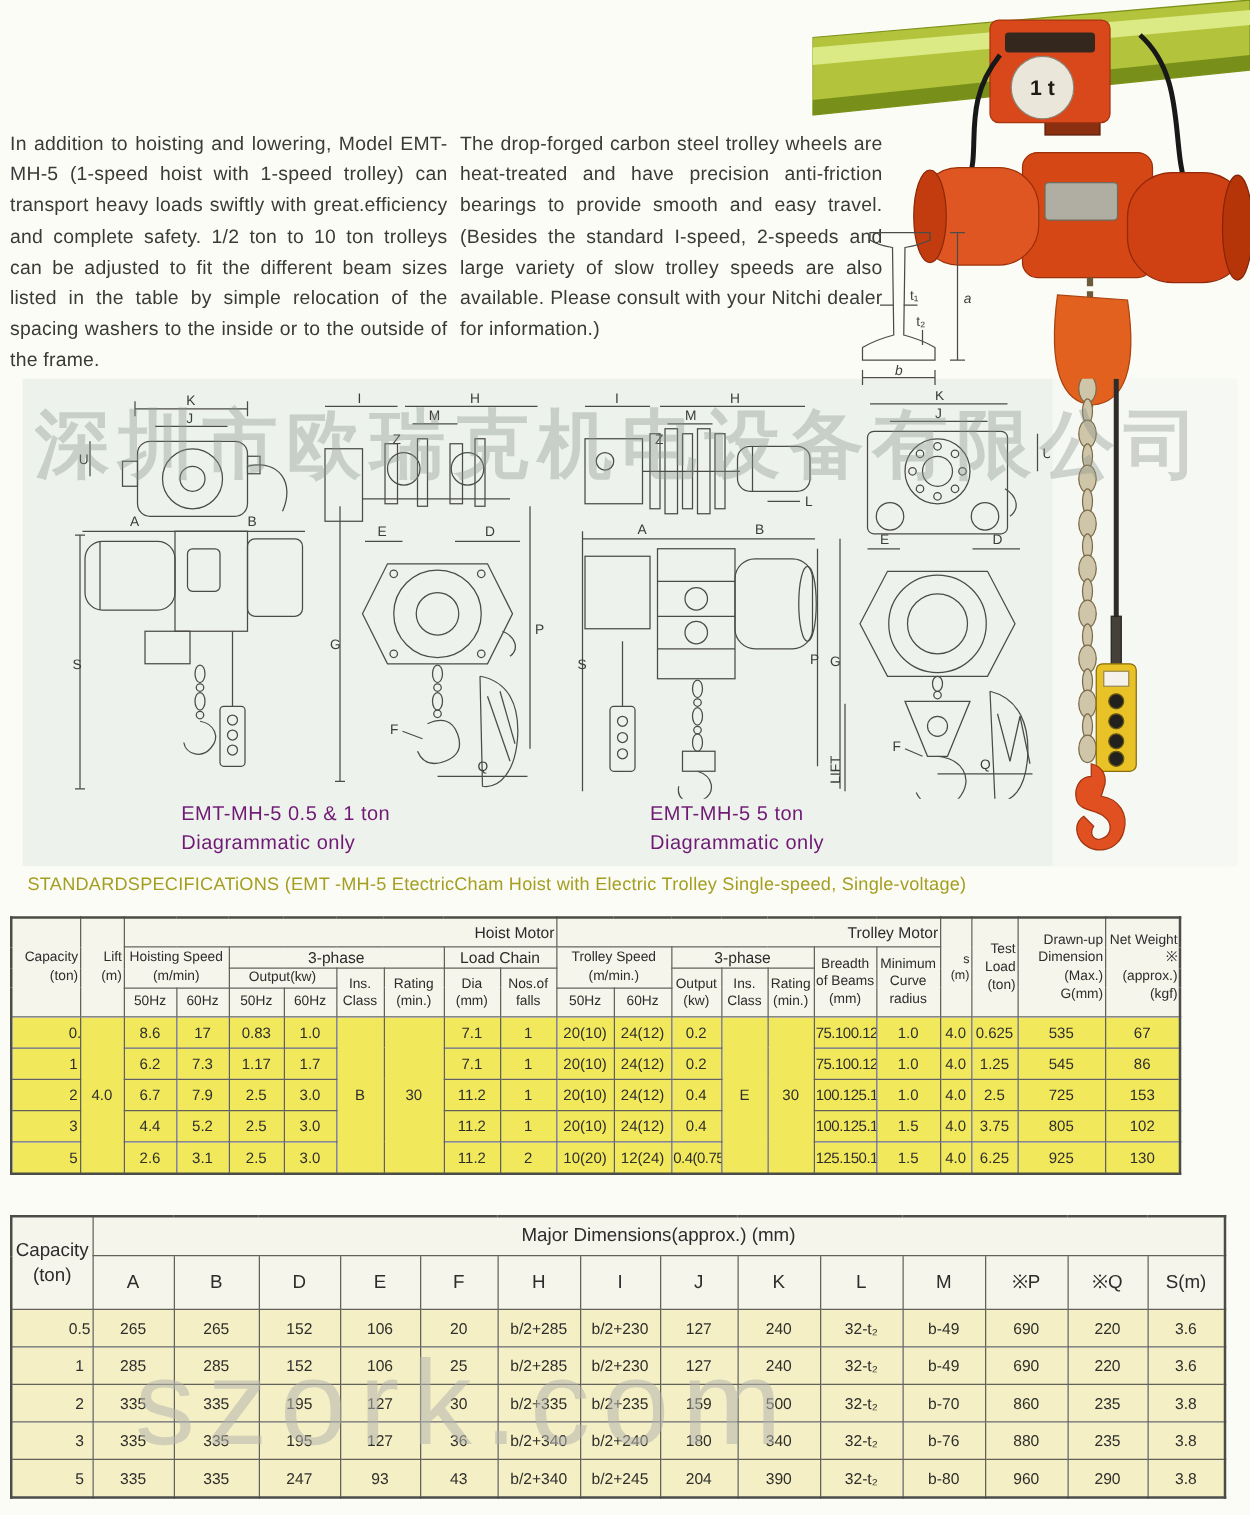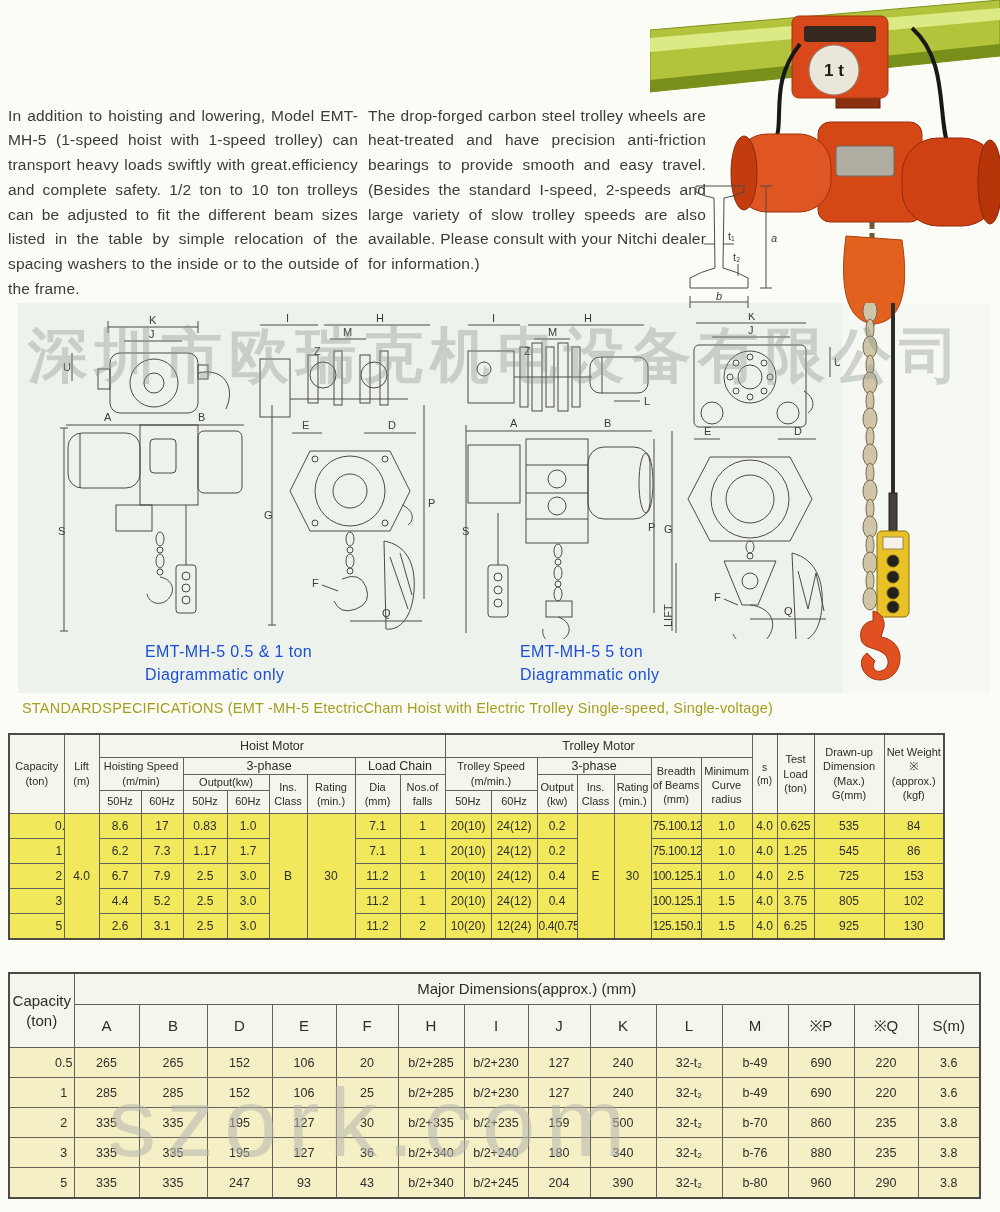--- a/index.html
+++ b/index.html
@@ -21,21 +21,21 @@
   .wm-cn {
     position:absolute; left:28px; top:316px; width:960px; height:72px;
     font-size:60px; font-weight:bold; letter-spacing:7px; white-space:nowrap;
     color:rgba(140,150,142,.38); overflow:hidden; z-index:6; pointer-events:none;
   }
   .wm-en {
     position:absolute; left:108px; top:1068px; font-size:96px; letter-spacing:10px;
     color:rgba(180,180,174,.55); z-index:8; pointer-events:none; white-space:nowrap;
   }
 
-  .caption { position:absolute; font-size:16px; color:#1d4ed8; letter-spacing:.4px; z-index:7; }
+  .caption { position:absolute; font-size:16px; color:#701a75; letter-spacing:.4px; z-index:7; }
 
   .section-heading {
     position:absolute; left:22px; top:700px; width:990px;
     font-size:14.5px; color:#a49e20; letter-spacing:.2px;
   }
 
   .tbl-wrap { position:absolute; z-index:7; }
   #spec-wrap { left:8px; top:733px; }
   #dim-wrap  { left:8px; top:972px; }
   table { border-collapse:collapse; table-layout:fixed; border:2px solid #4c4c46; }
@@ -44,21 +44,21 @@
     white-space:pre-line; padding:0 1px; overflow:hidden;
   }
   th { background:#f5f5ec; font-weight:normal; font-size:11px; line-height:1.3; color:#2c2c2a; }
   th.grp { font-size:12.5px; }
   th.smh { font-size:10px; }
   #spec-table td { background:#f1e85c; font-size:12px; height:24px; }
   #dim-table  td { background:#f4efc4; font-size:12.5px; height:29px; }
   #dim-table  th { font-size:15px; }
   td.cap { background:#f8f8ee;padding-left:45px; }
   td.sm  { font-size:9.5px; letter-spacing:-.4px; }
-  #spec-table tr:nth-child(1) th { height:22px; }
+  #spec-table tr:nth-child(1) th { height:22px;text-align:right; }
   #spec-table tr:nth-child(4) th { height:22px; }
   #dim-table tr:nth-child(1) th { height:30px; }
   #dim-table tr:nth-child(2) th { height:42px; }
 
   svg.tech { position:absolute; z-index:5; }
   svg.tech line, svg.tech path, svg.tech rect, svg.tech circle,
   svg.tech ellipse, svg.tech polygon, svg.tech polyline
     { stroke:#4b4b48; fill:none; stroke-width:1; }
   svg.tech text { font-family:"Liberation Sans",sans-serif; font-size:11px; fill:#3c3c3a; stroke:none; }
   svg.photo-art { position:absolute; z-index:3; }
@@ -438,21 +438,21 @@
             <td>20(10)</td>
             <td>24(12)</td>
             <td>0.2</td>
             <td rowspan="5">E</td>
             <td rowspan="5">30</td>
             <td class="sm">75.100.125</td>
             <td>1.0</td>
             <td>4.0</td>
             <td>0.625</td>
             <td>535</td>
-            <td>84</td>
+            <td>67</td>
           </tr>
           <tr>
             <td class="cap">1</td>
             <td>6.2</td>
             <td>7.3</td>
             <td>1.17</td>
             <td>1.7</td>
             <td>7.1</td>
             <td>1</td>
             <td>20(10)</td>

